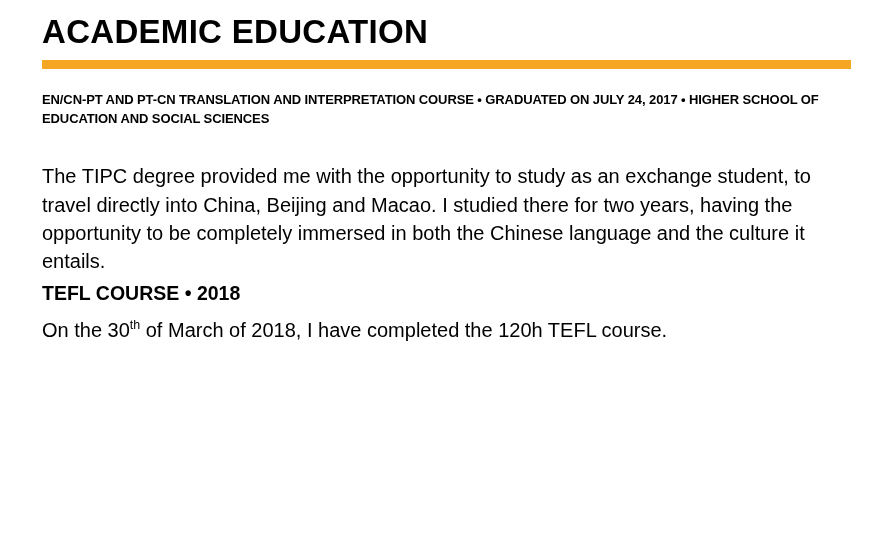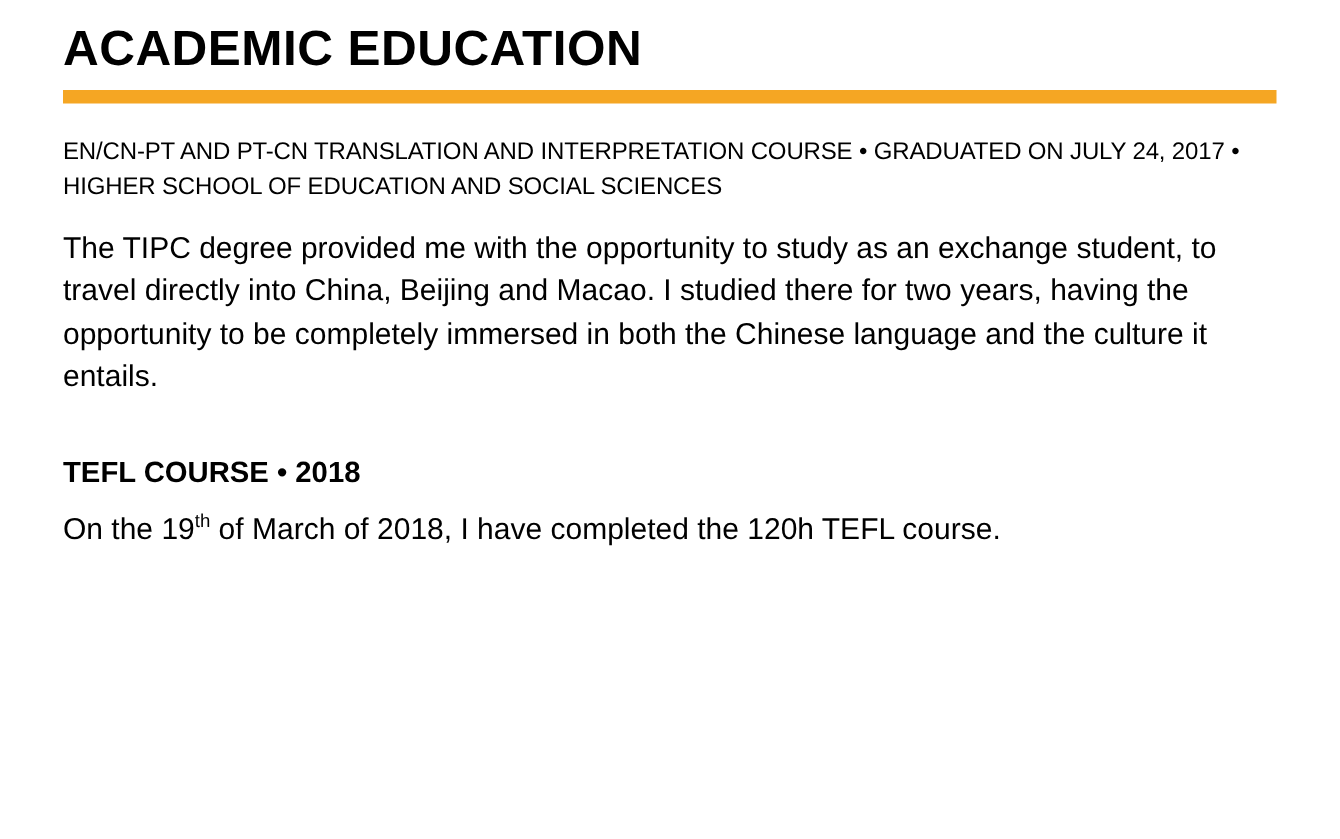--- a/index.html
+++ b/index.html
@@ -29,31 +29,31 @@
     margin: 0 0 10px 0;
     color: #000000;
   }
   .title-rule {
     height: 9px;
     background: #f5a623;
     width: 809px;
     margin: 0 0 22px 0;
   }
   .entry-heading {
-    font-size: 16px;
-    font-weight: normal;
+    font-size: 13px;
+    font-weight: bold;
     line-height: 1.42;
     letter-spacing: -0.1px;
-    margin: 0 0 15px 0;
+    margin: 0 0 34px 0;
     max-width: 812px;
   }
   .entry-body {
     font-size: 20px;
     line-height: 1.42;
-    margin: 0 0 37px 0;
+    margin: 0 0 4px 0;
     max-width: 818px;
     font-weight: normal;
   }
   .entry-heading-2 {
     font-size: 19.5px;
     font-weight: bold;
     line-height: 1.4;
     margin: 0 0 9px 0;
   }
   .entry-body-2 {
@@ -77,16 +77,16 @@
 
   <div class="title-rule" style="background: rgb(245, 166, 35);"></div>
 
   <h2 class="entry-heading">EN/CN-PT AND PT-CN TRANSLATION AND INTERPRETATION COURSE • GRADUATED ON JULY 24, 2017 • HIGHER SCHOOL OF EDUCATION AND SOCIAL SCIENCES</h2>
 
   <p class="entry-body">The TIPC degree provided me with the opportunity to study as an exchange student, to travel directly into China, Beijing and Macao. I studied there for two years, having the opportunity to be completely immersed in both the Chinese language and the culture it entails.</p>
 
   <h2 class="entry-heading-2">TEFL COURSE • 2018</h2>
 
   <p class="entry-body-2">
-    <span>On the 19</span><sup>th</sup><span> of March of 2018, I have completed the 120h TEFL course.</span>
+    <span>On the 30</span><sup>th</sup><span> of March of 2018, I have completed the 120h TEFL course.</span>
   </p>
 
 </div>
 
 </body></html>

